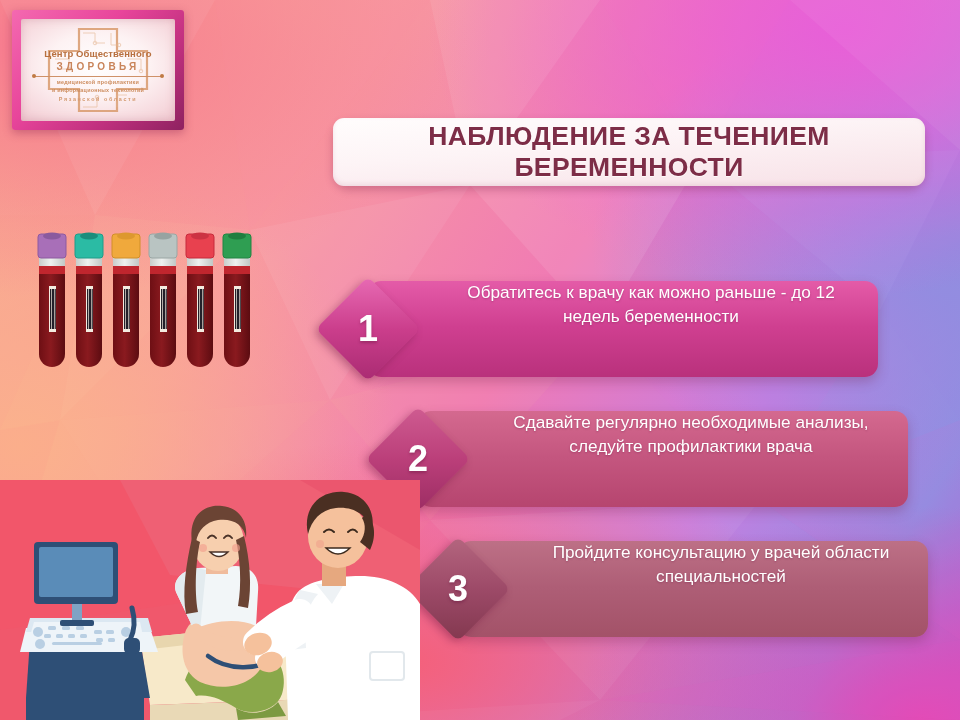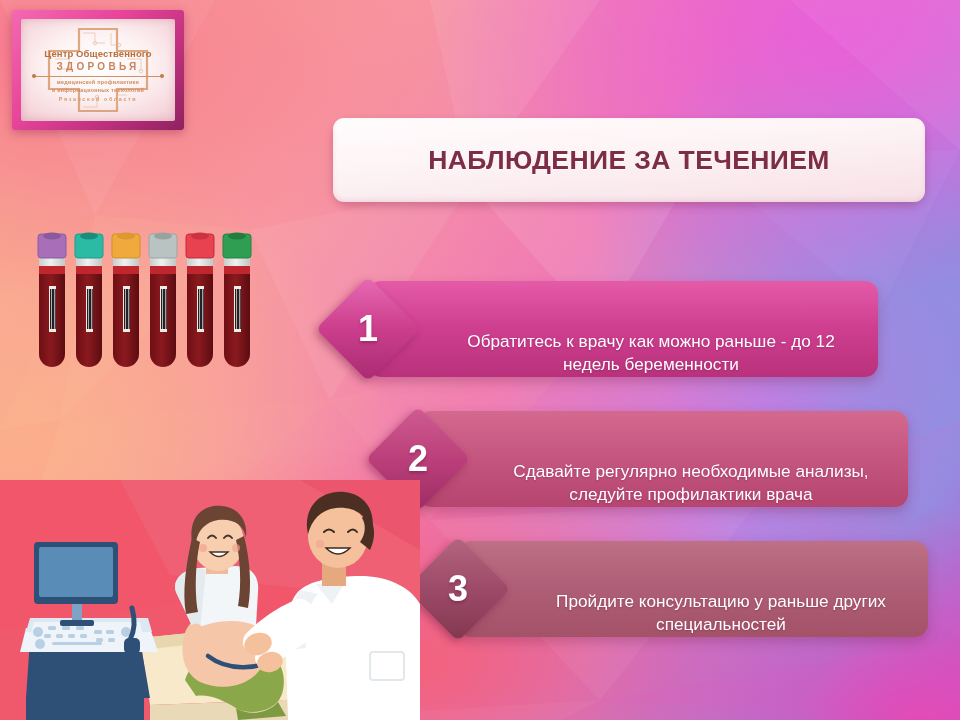--- a/index.html
+++ b/index.html
@@ -83,21 +83,21 @@
     line-height: 1.45; color: #cd8c5e; white-space: nowrap;
   }
   .logo-l5 {
     font-size: 5.4px; font-weight: 700; letter-spacing: 1.6px;
     line-height: 1.5; color: #d49a70; white-space: nowrap; margin-top: .5px;
   }
 
   
   .title-banner {
     position: absolute; left: 333px; top: 118px;
-    width: 592px; height: 84px;
+    width: 592px; height: 68px;
     border-radius: 16px;
     background: linear-gradient(180deg, #f3a0bc 0%, #ec86ab 45%, #b9557d 100%);
     box-sizing: border-box;
     box-shadow: 0 4px 9px rgba(130,40,80,.33);
   }
   .title-inner {
     width: 100%; height: 100%;
     border-radius: 11px;
     background: linear-gradient(175deg, #fffdfd 0%, #fdf4f6 40%, #f7e0e6 100%);
     display: flex; align-items: center; justify-content: center;
@@ -117,21 +117,21 @@
   
   .step {
     position: absolute;
     height: 96px;
   }
   .step-bar {
     position: absolute;
     top: 0; left: 0; right: 0; bottom: 0;
     border-radius: 13px;
     display: flex;
-    align-items: flex-end;
+    align-items: flex-start;
     box-shadow: 0 5px 12px rgba(120,35,75,.3);
   }
   .step-text {
     color: #ffffff;
     font-size: 17.2px;
     line-height: 1.38;
     text-align: center;
     width: 100%;
     padding: 0 22px 0 78px;
     box-sizing: border-box;
@@ -256,20 +256,21 @@
         <div class="logo-l4">и информационных технологий</div>
         <div class="logo-l5">Рязанской области</div>
       </div>
     </div>
   </div>
 
   <div class="title-banner">
     <div class="title-inner">
       <div class="title-text">
         <span>НАБЛЮДЕНИЕ ЗА ТЕЧЕНИЕМ</span><br>
+        <span>БЕРЕМЕННОСТИ</span>
       </div>
     </div>
   </div>
 
   <div class="step" id="step-1">
     <div class="step-bar">
       <div class="step-text">Обратитесь к врачу как можно раньше -  до 12 недель беременности</div>
     </div>
     <div class="diamond">
       <span class="diamond-num">1</span>
@@ -280,21 +281,21 @@
     <div class="step-bar">
       <div class="step-text">Сдавайте регулярно необходимые анализы, следуйте профилактики врача</div>
     </div>
     <div class="diamond">
       <span class="diamond-num">2</span>
     </div>
   </div>
 
   <div class="step" id="step-3">
     <div class="step-bar">
-      <div class="step-text">Пройдите консультацию у раньше других специальностей</div>
+      <div class="step-text">Пройдите консультацию у врачей области специальностей</div>
     </div>
     <div class="diamond">
       <span class="diamond-num">3</span>
     </div>
   </div>
 
   <div class="tubes">
     <svg viewBox="0 0 230 150" xmlns="http://www.w3.org/2000/svg">
       <defs>
         <linearGradient id="bloodg" x1="0" y1="0" x2="1" y2="0">

